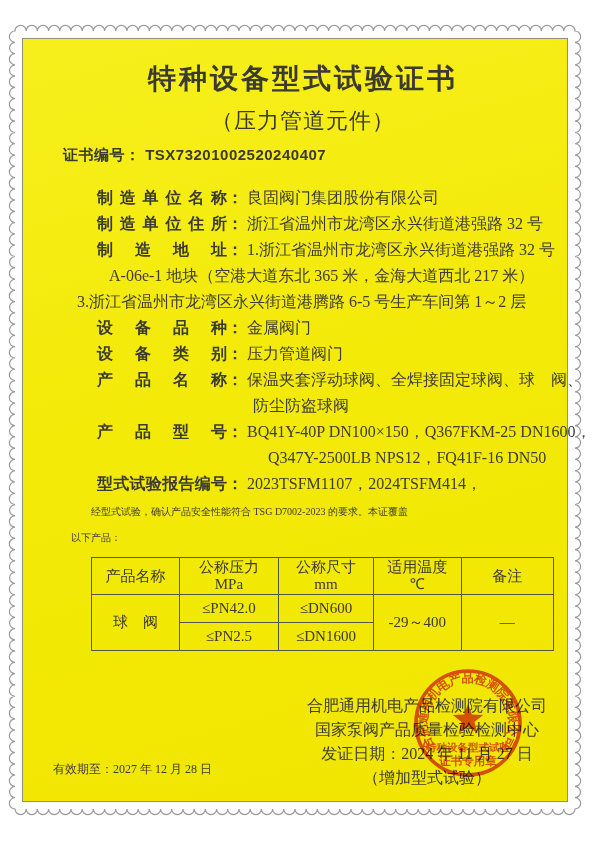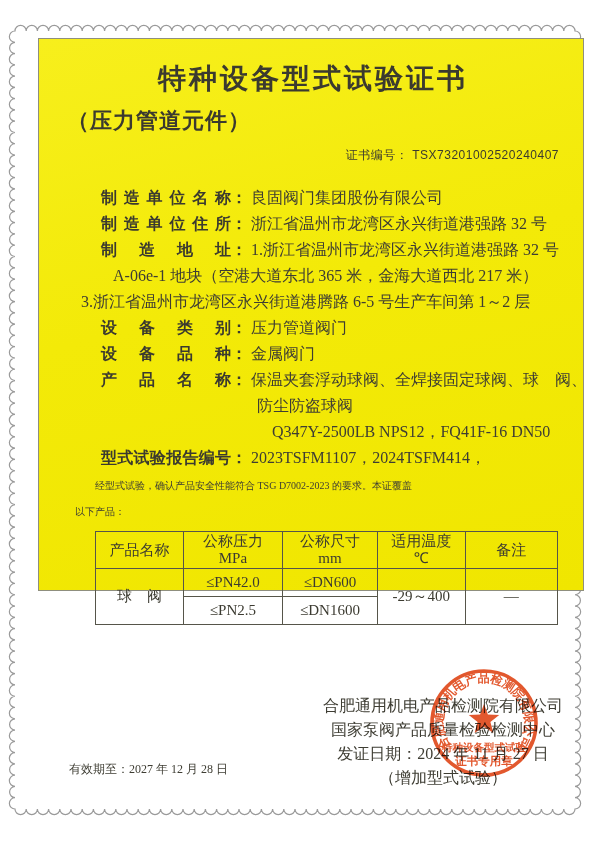--- a/index.html
+++ b/index.html
@@ -2,36 +2,35 @@
 <html><head>
 <meta charset="utf-8">
 <style>
   html,body{margin:0;padding:0;}
   body{
     width:600px;height:850px;position:relative;background:#ffffff;
     font-family:"Liberation Serif", serif;color:#3e3d33;overflow:hidden;
   }
   .border-svg{position:absolute;left:0;top:0;width:600px;height:850px;}
   .panel{
-    position:absolute;left:22px;top:38px;width:546px;height:553px;
-    box-sizing:border-box;padding:16px 24px 0 28px;
+    position:absolute;left:22px;top:38px;width:546px;height:764px;
+    box-sizing:border-box;padding:16px 24px 0 40px;
     background:linear-gradient(165deg,#f7ef1c 0%,#f3ea08 45%,#f0e600 100%);
     border:1px solid #8f8f7e;
-    margin-left:16px;
   }
   .title{
     margin-top:6px;text-align:center;font-family:"Liberation Sans",sans-serif;
     font-weight:bold;font-size:28px;line-height:36px;letter-spacing:3px;color:#3b3a2f;
   }
   .subtitle{
-    margin-top:8px;text-align:left;font-family:"Liberation Sans",sans-serif;
-    font-weight:bold;font-size:22px;line-height:32px;letter-spacing:1px;color:#3b3a2f;
+    margin-top:8px;text-align:center;font-family:"Liberation Sans",sans-serif;
+    font-weight:normal;font-size:22px;line-height:32px;letter-spacing:1px;color:#3b3a2f;
   }
   .certno{
-    margin-top:6px;text-align:right;font-weight:normal;font-size:12px;line-height:24px;
+    margin-top:6px;text-align:left;font-weight:bold;font-size:15px;line-height:24px;
     font-family:"Liberation Sans",sans-serif;color:#3b3a2f;letter-spacing:.5px;
   }
   .fields{margin-top:18px;}
   .fline{margin-left:34px;line-height:26px;font-size:16px;white-space:nowrap;}
   .flabel{
     display:inline-block;width:130px;vertical-align:top;
     font-family:"Liberation Sans",sans-serif;font-weight:bold;
     text-align:justify;text-align-last:justify;color:#3b3a2f;
   }
   .fcolon{font-family:"Liberation Sans",sans-serif;font-weight:bold;color:#3b3a2f;}
@@ -91,29 +90,32 @@
     </div>
     <div class="fline">
       <span class="flabel">制造单位住所</span><span class="fcolon">：</span><span class="fvalue">浙江省温州市龙湾区永兴街道港强路 32 号</span>
     </div>
     <div class="fline">
       <span class="flabel">制造地址</span><span class="fcolon">：</span><span class="fvalue">1.浙江省温州市龙湾区永兴街道港强路 32 号</span>
     </div>
     <div class="fline cont-b">A-06e-1 地块（空港大道东北 365 米，金海大道西北 217 米）</div>
     <div class="fline cont">3.浙江省温州市龙湾区永兴街道港腾路 6-5 号生产车间第 1～2 层</div>
     <div class="fline">
-      <span class="flabel">设备类别</span><span class="fcolon">：</span><span class="fvalue">压力管道阀门</span>
+      <span class="flabel">设备品种</span><span class="fcolon">：</span><span class="fvalue">金属阀门</span>
     </div>
     <div class="fline">
-      <span class="flabel">设备品种</span><span class="fcolon">：</span><span class="fvalue">金属阀门</span>
+      <span class="flabel">设备类别</span><span class="fcolon">：</span><span class="fvalue">压力管道阀门</span>
     </div>
     <div class="fline">
       <span class="flabel">产品名称</span><span class="fcolon">：</span><span class="fvalue">保温夹套浮动球阀、全焊接固定球阀、球　阀、</span>
     </div>
     <div class="fline cont-v">防尘防盗球阀</div>
+    <div class="fline">
+      <span class="flabel">产品型号</span><span class="fcolon">：</span><span class="fvalue">BQ41Y-40P DN100×150，Q367FKM-25 DN1600，</span>
+    </div>
     <div class="fline cont-v2">Q347Y-2500LB NPS12，FQ41F-16 DN50</div>
     <div class="fline">
       <span class="flabel">型式试验报告编号</span><span class="fcolon">：</span><span class="fvalue">2023TSFM1107，2024TSFM414，</span>
     </div>
   </div>
 
   <div class="statement">
     <div class="s1">经型式试验，确认产品安全性能符合 TSG D7002-2023 的要求。本证覆盖</div>
     <div class="s2">以下产品：</div>
   </div>

